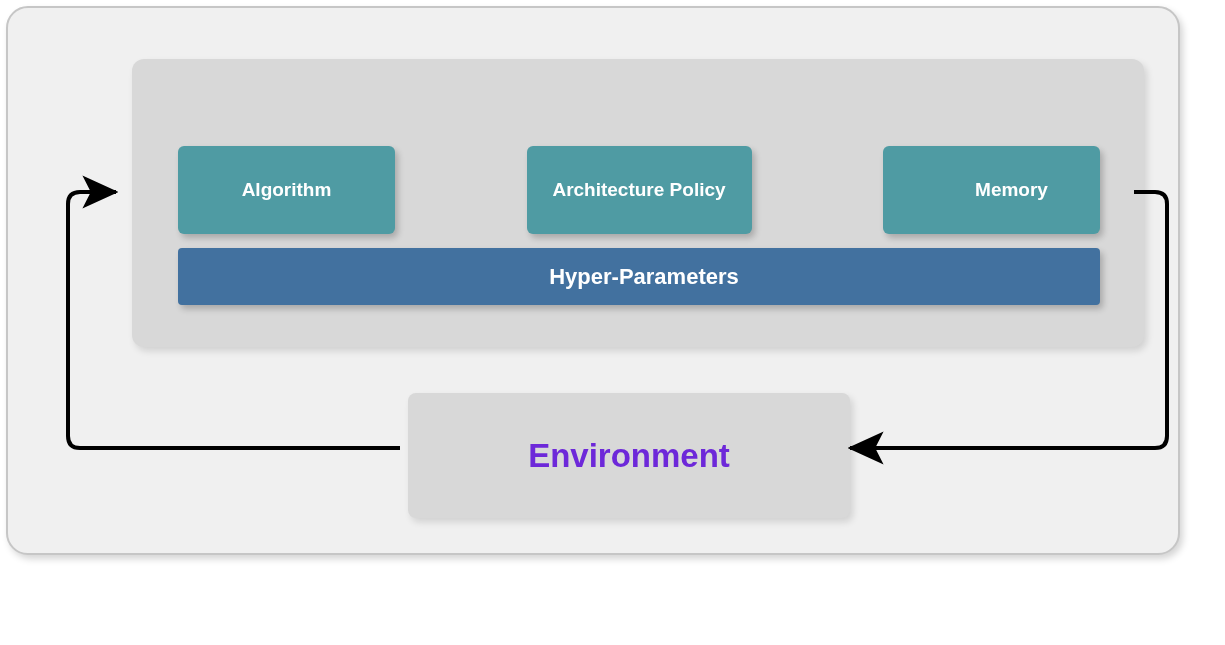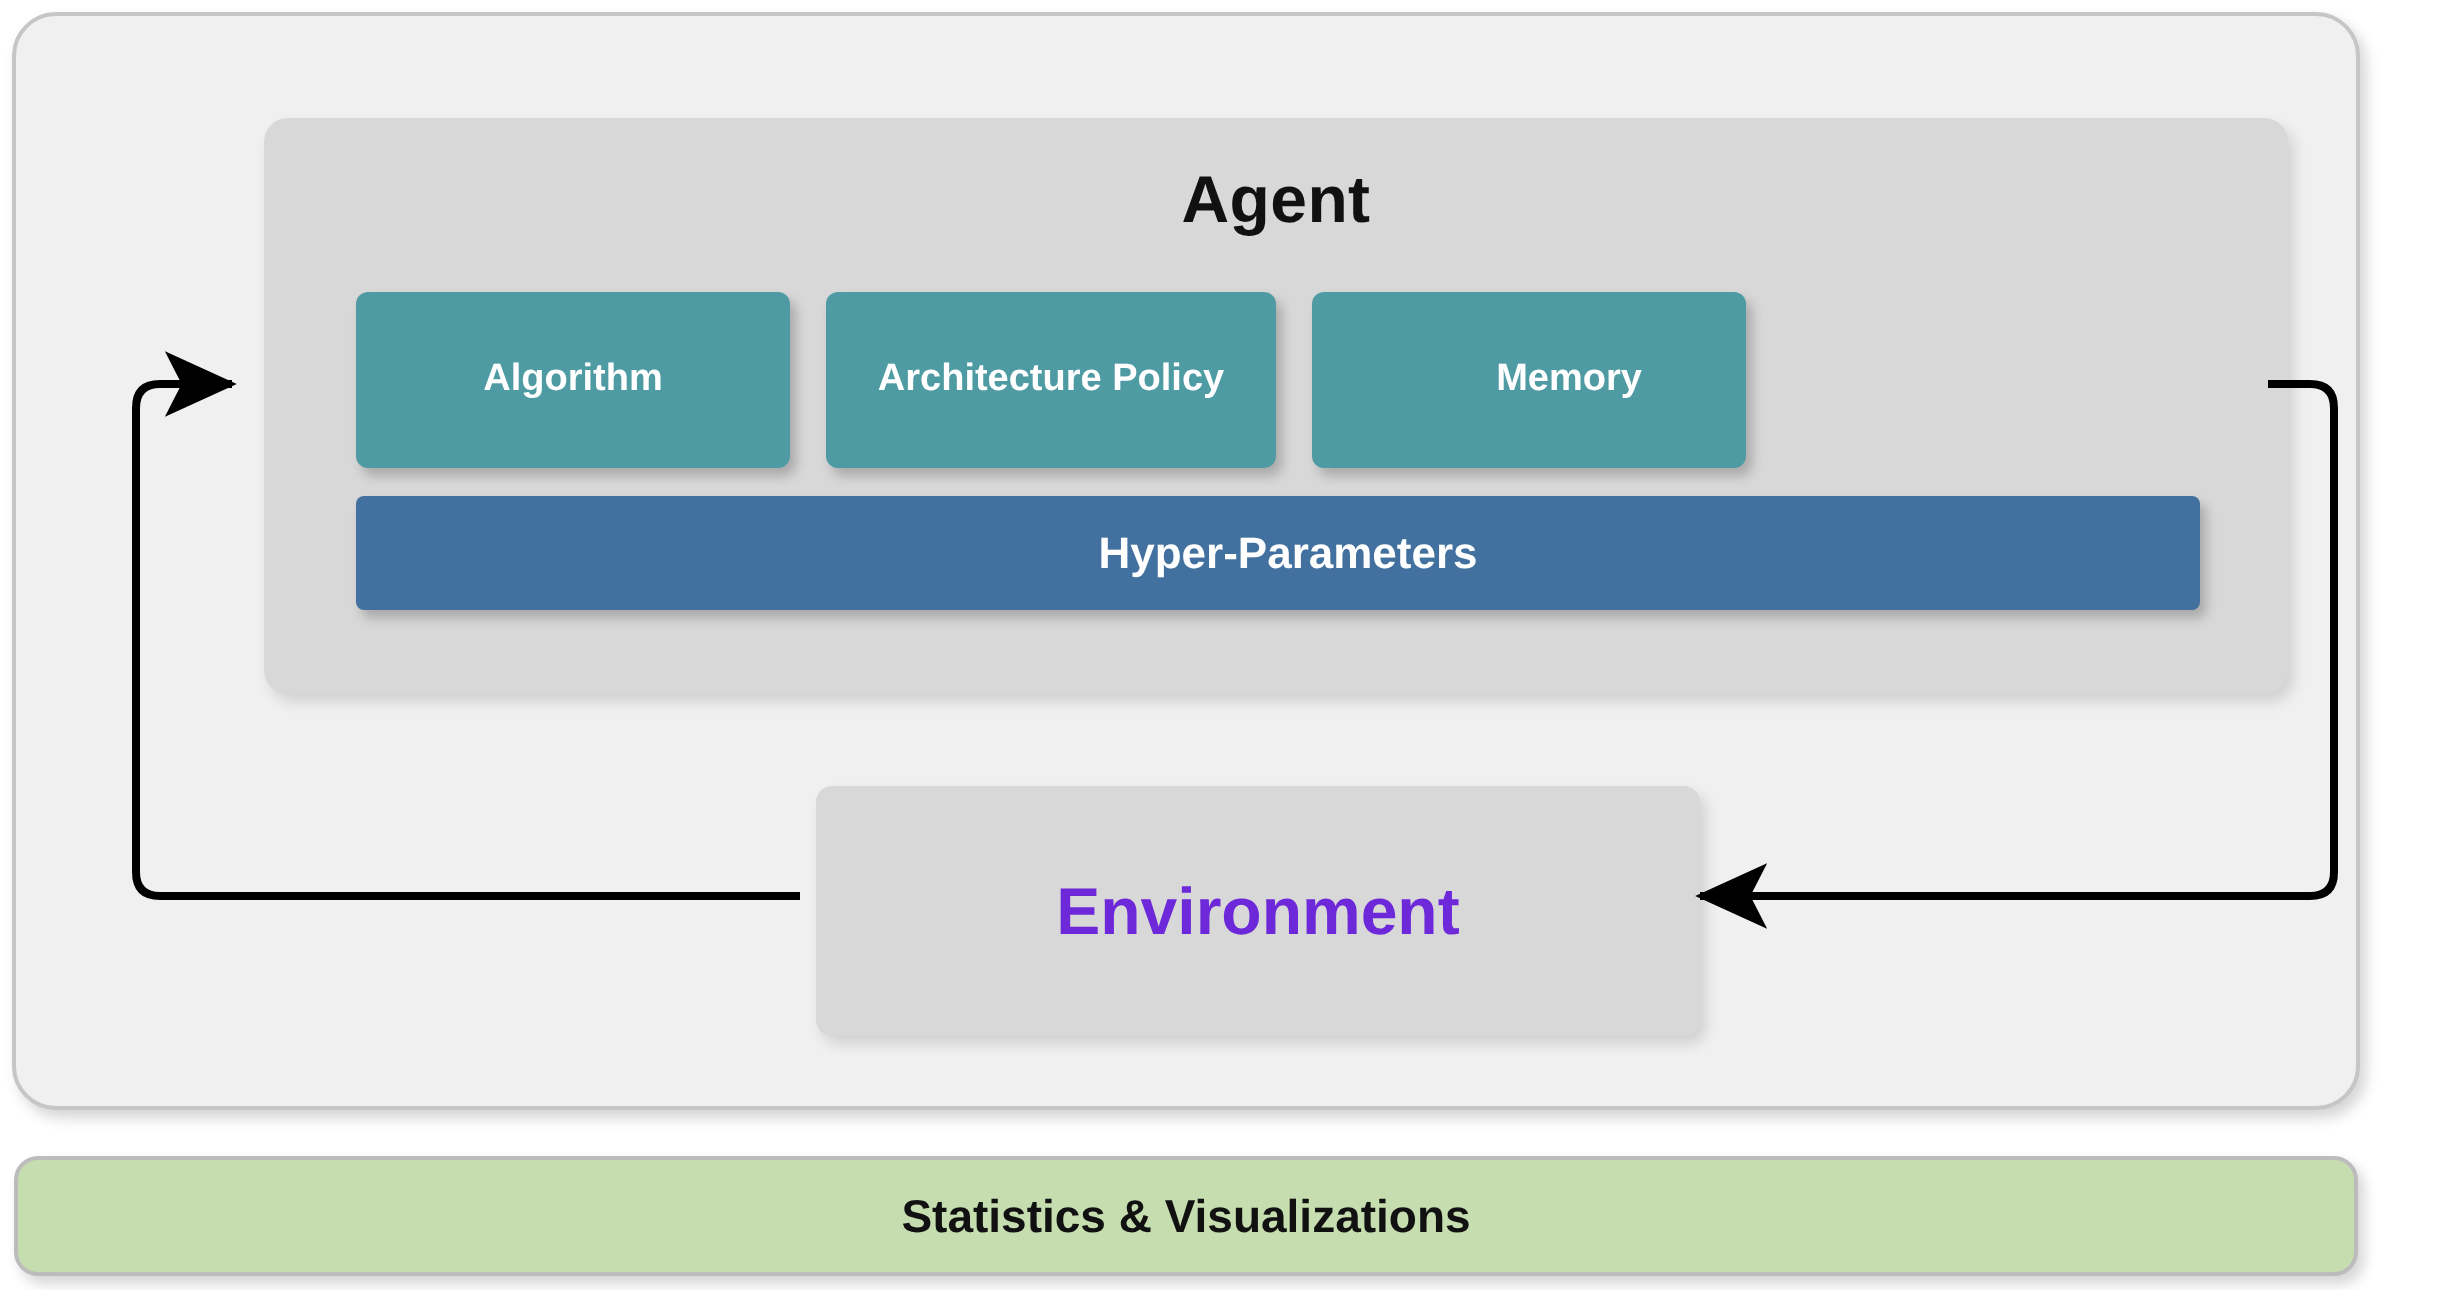--- a/index.html
+++ b/index.html
@@ -62,20 +62,21 @@
 
   
   .component-row {
     position: absolute;
     left: 46px;
     top: 87px;
     width: 922px;
     height: 88px;
     display: flex;
     gap: 18px;
+    justify-content: space-between;
   }
 
   .component-box {
     height: 88px;
     background: #4f9ba3;
     border-radius: 6px;
     display: flex;
     align-items: center;
     justify-content: center;
     color: #ffffff;
@@ -160,21 +161,20 @@
   }
 </style>
 </head>
 <body>
 
 <div id="stage">
 
   <div class="outer-panel">
 
     <div class="agent-panel">
-      <div class="agent-title">Agent</div>
 
       <div class="component-row">
         <div class="component-box w0">Algorithm</div>
         <div class="component-box w1">Architecture Policy</div>
         <div class="component-box w3">Memory</div>
       </div>
 
       <div class="hyper-bar">Hyper-Parameters</div>
     </div>
 
@@ -187,15 +187,14 @@
       <marker id="arrowhead" markerWidth="9" markerHeight="9" refX="8.4" refY="4.5" orient="auto" markerUnits="strokeWidth">
         <path d="M0,0.4 L9,4.5 L0,8.6 L2.1,4.5 Z" fill="#000000"></path>
       </marker>
     </defs>
 
     <path d="M 400,448 L 80,448 Q 68,448 68,436 L 68,204 Q 68,192 80,192 L 116,192" fill="none" stroke="#000000" stroke-width="4" marker-end="url(#arrowhead)"></path>
 
     <path d="M 1134,192 L 1155,192 Q 1167,192 1167,204 L 1167,436 Q 1167,448 1155,448 L 850,448" fill="none" stroke="#000000" stroke-width="4" marker-end="url(#arrowhead)"></path>
   </svg>
 
-  <div class="stats-bar">Statistics &amp; Visualizations</div>
 
 </div>
 
 </body></html>

